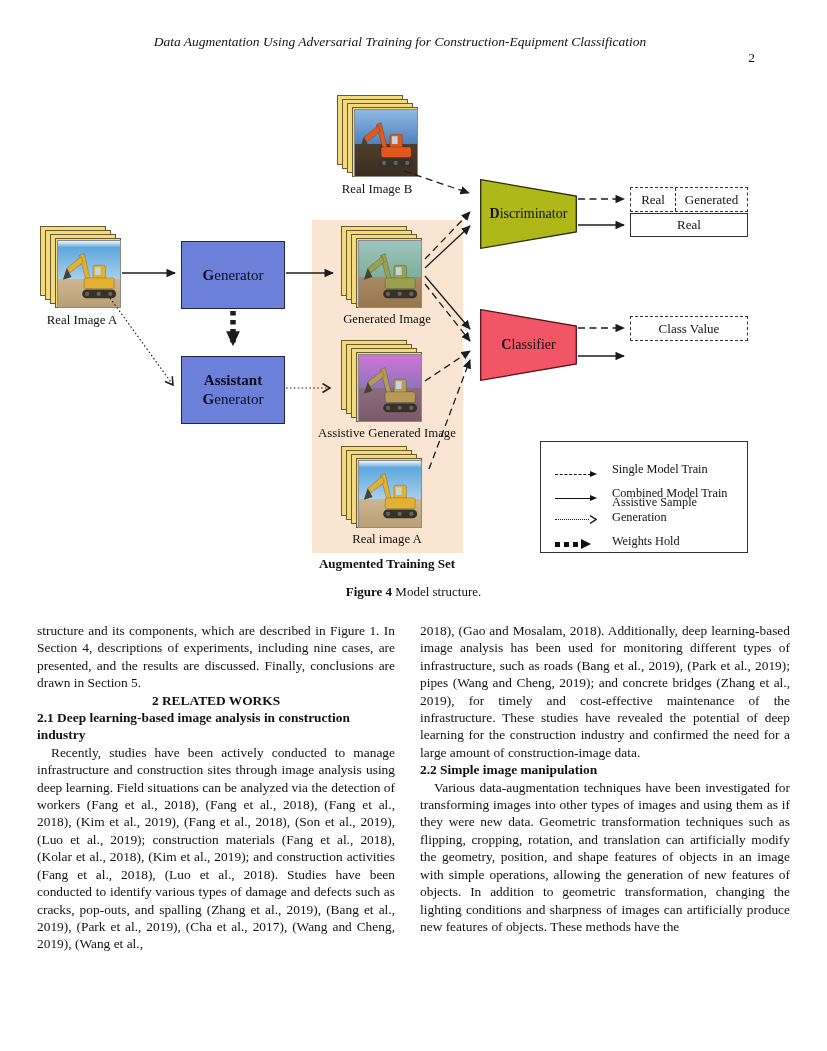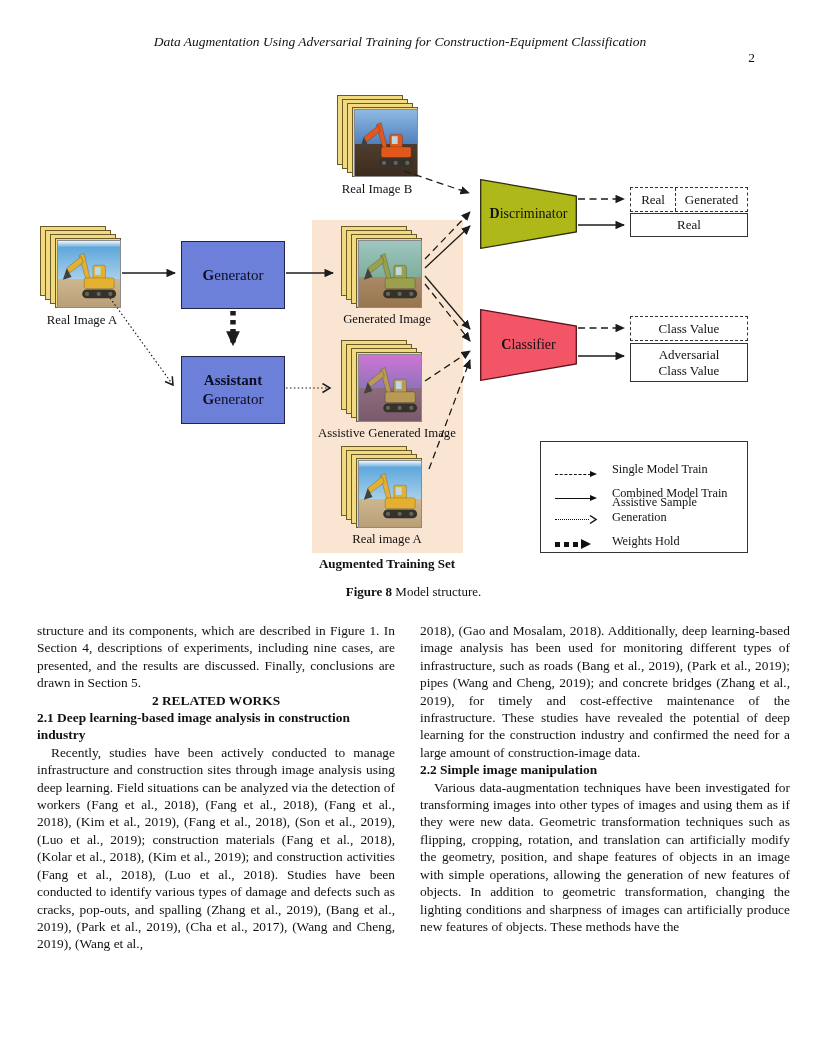--- a/index.html
+++ b/index.html
@@ -233,21 +233,20 @@
         <span>lassifier</span>
       </div>
   </div>
 
   <div class="outbox dashed split" style="top:187px;height:25px;">
     <div class="cell">Real</div>
     <div class="cell">Generated</div>
   </div>
   <div class="outbox solid" style="top:213px;height:24px;">Real</div>
   <div class="outbox dashed" style="top:316px;height:25px;">Class Value</div>
-  <div class="outbox solid" style="top:343px;height:39px;padding:0 16px;line-height:16px;">Adversarial Class Value</div>
 
   <div class="legend">
     <div class="legend-row">
       <span class="sample">
           <span class="sline dash"></span>
           <span class="tri"></span>
         </span>
       <span class="legend-label">Single Model Train</span>
     </div>
     <div class="legend-row">
@@ -271,21 +270,21 @@
           <span class="wsq"></span>
           <span class="wsq"></span>
           <span class="wsq"></span>
           <span class="tri tri-big"></span>
         </span>
       <span class="legend-label">Weights Hold</span>
     </div>
   </div>
 
   <div class="caption">
-    <b>Figure 8</b>&nbsp;<span>Model structure.</span>
+    <b>Figure 4</b>&nbsp;<span>Model structure.</span>
   </div>
 
   <svg class="arrows" width="827" height="620" viewBox="0 0 827 620">
     <defs>
       <marker id="mA" viewBox="0 0 10 9" refX="9" refY="4.5" markerWidth="9.5" markerHeight="8.5" markerUnits="userSpaceOnUse" orient="auto">
           <path d="M0 0 L10 4.5 L0 9 z" fill="#1c1c1c"></path>
         </marker>
       <marker id="mO" viewBox="0 0 10 11" refX="8.5" refY="5.5" markerWidth="10" markerHeight="11" markerUnits="userSpaceOnUse" orient="auto">
           <polyline points="1,1 8.5,5.5 1,10" fill="none" stroke="#1c1c1c" stroke-width="1.5"></polyline>
         </marker>

